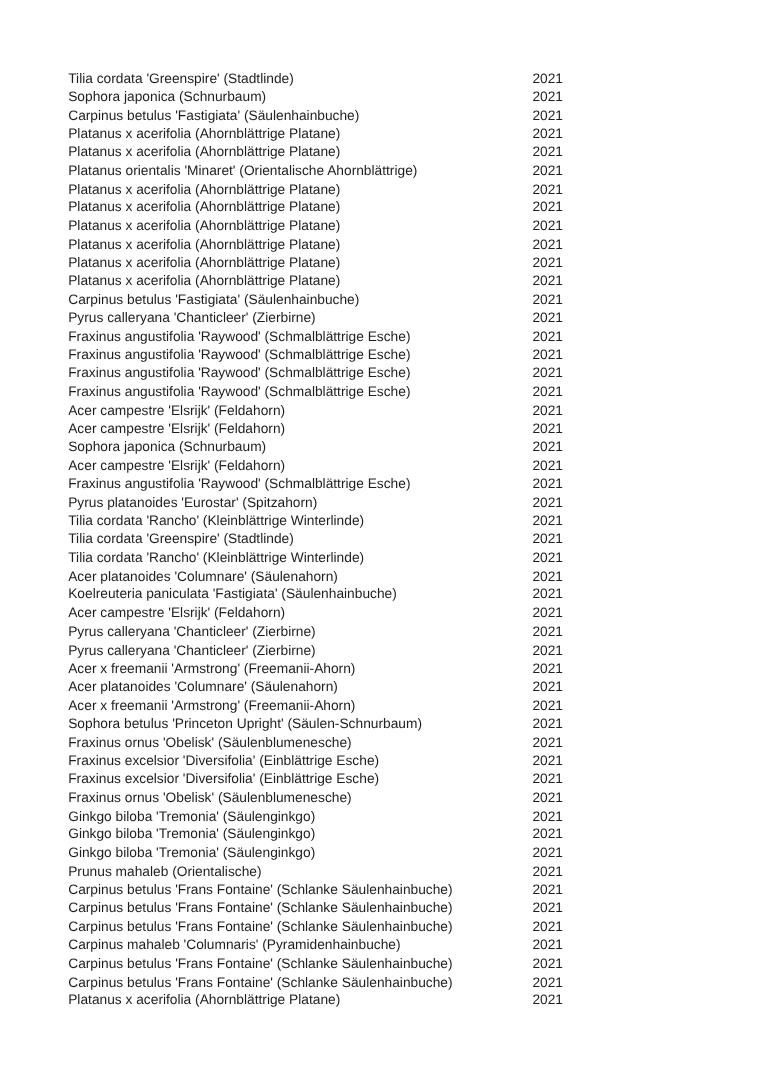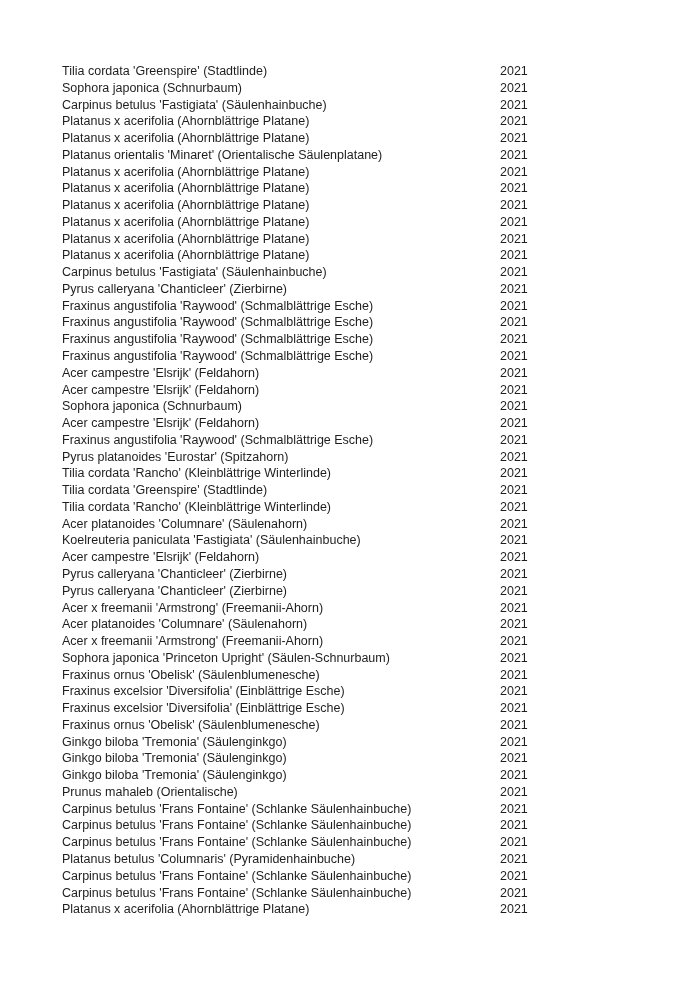--- a/index.html
+++ b/index.html
@@ -21,29 +21,29 @@
     width: 560px;
   }
   .row {
     display: flex;
     align-items: center;
     height: 16.78px;
     font-size: 12.5px;
     line-height: 16.78px;
     color: #1e1e1e;
     white-space: nowrap;
-    gap: 32px;
   }
   .name {
     width: 406px;
     flex: 0 0 406px;
     overflow: hidden;
   }
   .year {
     flex: 0 0 60px;
+    margin-left: 16px;
   }
 </style>
 </head>
 <body>
 
 <div class="page">
   <div id="rows">
   <div class="row">
     <span class="name">Tilia cordata 'Greenspire' (Stadtlinde)</span>
     <span class="year">2021</span>
@@ -63,21 +63,21 @@
     <span class="name">Platanus x acerifolia (Ahornblättrige Platane)</span>
     <span class="year">2021</span>
   </div>
 
   <div class="row">
     <span class="name">Platanus x acerifolia (Ahornblättrige Platane)</span>
     <span class="year">2021</span>
   </div>
 
   <div class="row">
-    <span class="name">Platanus orientalis 'Minaret' (Orientalische Säulenplatane)</span>
+    <span class="name">Platanus orientalis 'Minaret' (Orientalische Ahornblättrige)</span>
     <span class="year">2021</span>
   </div>
 
   <div class="row">
     <span class="name">Platanus x acerifolia (Ahornblättrige Platane)</span>
     <span class="year">2021</span>
   </div>
 
   <div class="row">
     <span class="name">Platanus x acerifolia (Ahornblättrige Platane)</span>
@@ -213,21 +213,21 @@
     <span class="name">Acer platanoides 'Columnare' (Säulenahorn)</span>
     <span class="year">2021</span>
   </div>
 
   <div class="row">
     <span class="name">Acer x freemanii 'Armstrong' (Freemanii-Ahorn)</span>
     <span class="year">2021</span>
   </div>
 
   <div class="row">
-    <span class="name">Sophora japonica 'Princeton Upright' (Säulen-Schnurbaum)</span>
+    <span class="name">Sophora betulus 'Princeton Upright' (Säulen-Schnurbaum)</span>
     <span class="year">2021</span>
   </div>
 
   <div class="row">
     <span class="name">Fraxinus ornus 'Obelisk' (Säulenblumenesche)</span>
     <span class="year">2021</span>
   </div>
 
   <div class="row">
     <span class="name">Fraxinus excelsior 'Diversifolia' (Einblättrige Esche)</span>
@@ -273,21 +273,21 @@
     <span class="name">Carpinus betulus 'Frans Fontaine' (Schlanke Säulenhainbuche)</span>
     <span class="year">2021</span>
   </div>
 
   <div class="row">
     <span class="name">Carpinus betulus 'Frans Fontaine' (Schlanke Säulenhainbuche)</span>
     <span class="year">2021</span>
   </div>
 
   <div class="row">
-    <span class="name">Platanus betulus 'Columnaris' (Pyramidenhainbuche)</span>
+    <span class="name">Carpinus mahaleb 'Columnaris' (Pyramidenhainbuche)</span>
     <span class="year">2021</span>
   </div>
 
   <div class="row">
     <span class="name">Carpinus betulus 'Frans Fontaine' (Schlanke Säulenhainbuche)</span>
     <span class="year">2021</span>
   </div>
 
   <div class="row">
     <span class="name">Carpinus betulus 'Frans Fontaine' (Schlanke Säulenhainbuche)</span>

